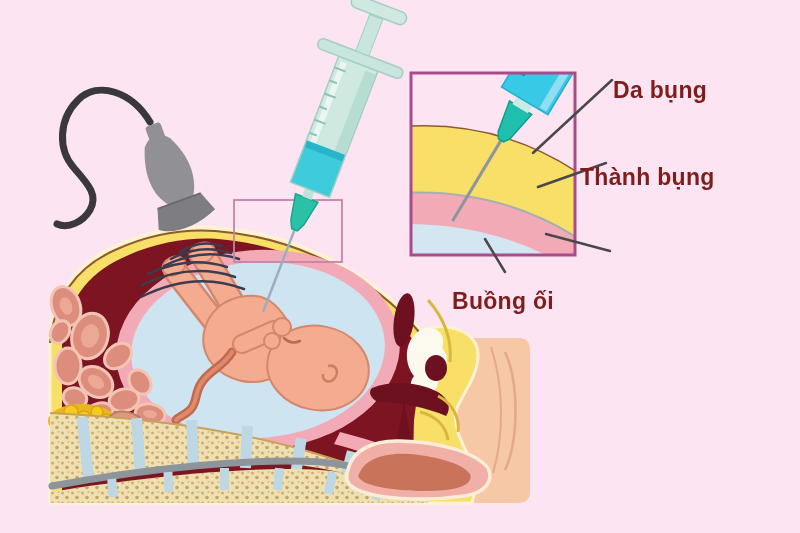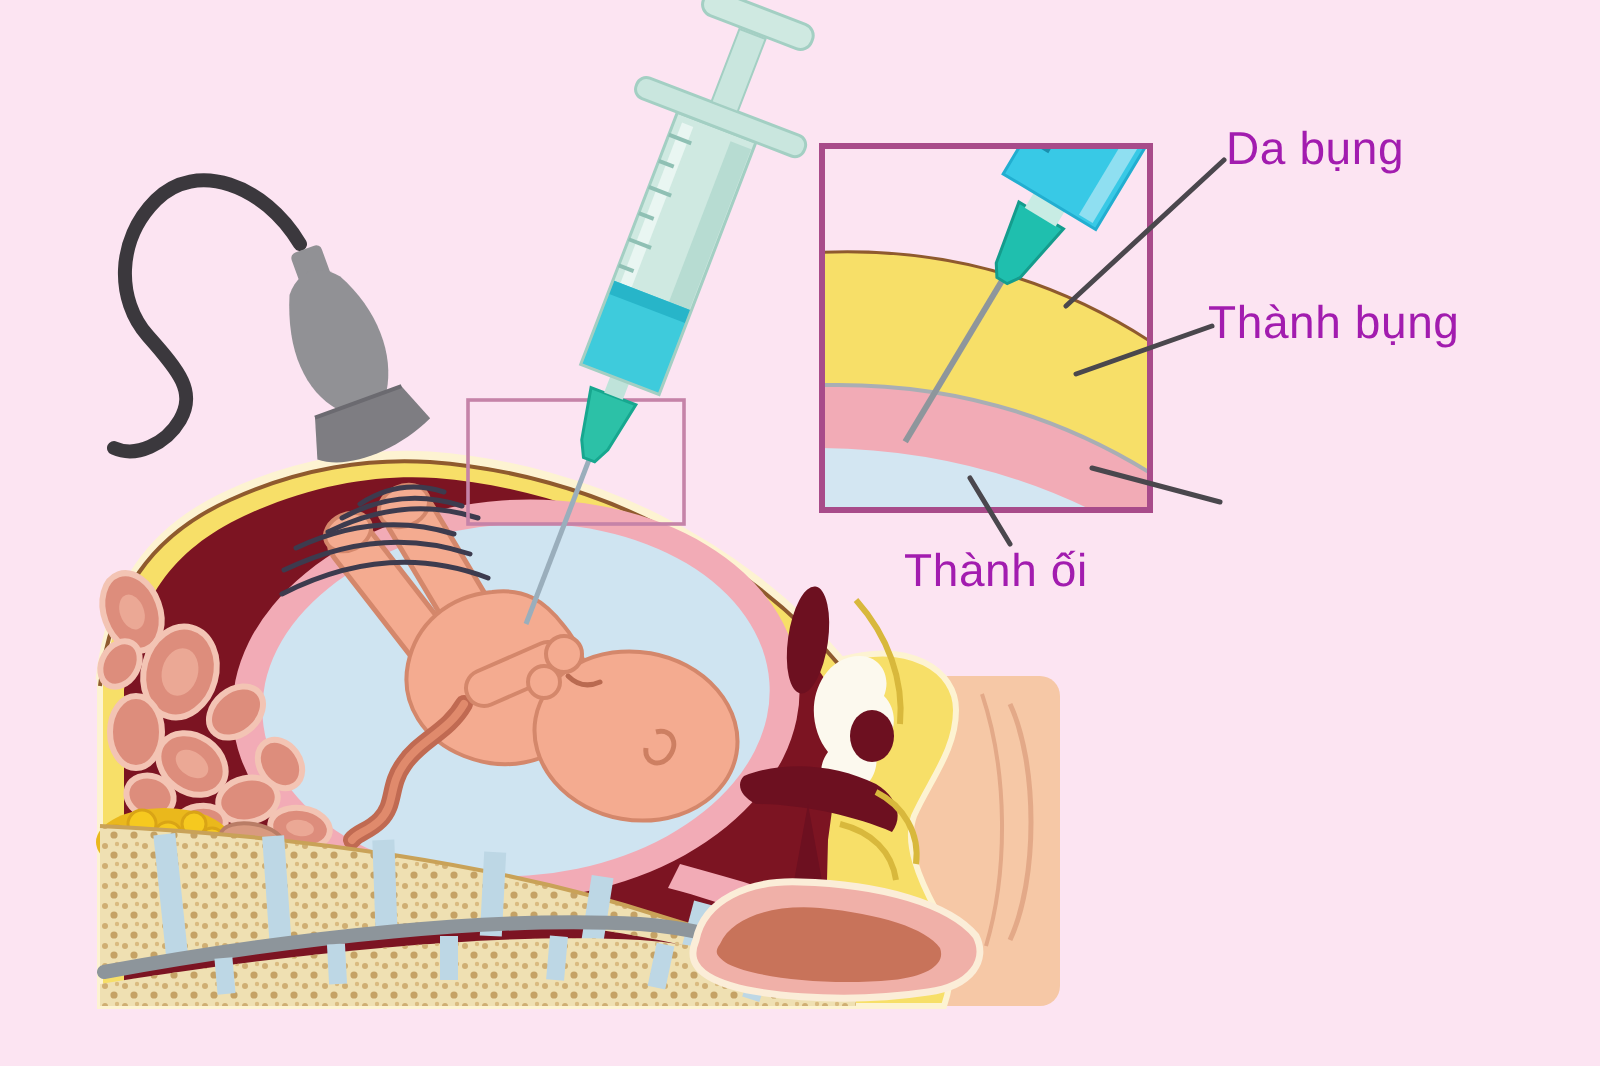--- a/index.html
+++ b/index.html
@@ -6,29 +6,30 @@
   .stage{
     position:relative;
     width:800px;height:533px;
     background:#fce4f2;
     overflow:hidden;
     font-family:"Liberation Sans", sans-serif;
   }
   .stage svg{position:absolute;left:0;top:0;}
   .anno-label{
     position:absolute;
-    color:#a21caf;
+    color:#7f1d1d;
     font-size:23px;
-    font-weight:400;
+    font-weight:700;
     letter-spacing:.3px;
     white-space:nowrap;
     line-height:1.1;
+    margin-top:16px;
   }
   .lbl-da-bung{left:613px;top:62px;}
-  .lbl-thanh-bung{left:604px;top:149px;}
+  .lbl-thanh-bung{left:580px;top:149px;}
   .lbl-co-tu-cung{left:612px;top:239px;}
   .lbl-buong-oi{left:452px;top:273px;}
 </style>
 </head>
 <body>
 
 <div class="stage">
 
 <svg width="800" height="533" viewBox="0 0 800 533">
   <defs>
@@ -256,15 +257,15 @@
   <g stroke="#4a474d" stroke-width="2.5" stroke-linecap="round">
     <line x1="612" y1="80" x2="533" y2="153"></line>
     <line x1="606" y1="163" x2="538" y2="187"></line>
     <line x1="610" y1="251" x2="546" y2="234"></line>
     <line x1="485" y1="239" x2="505" y2="272"></line>
   </g>
 </svg>
 
 <div class="anno-label lbl-da-bung">Da bụng</div>
 <div class="anno-label lbl-thanh-bung">Thành bụng</div>
-<div class="anno-label lbl-buong-oi">Thành ối</div>
+<div class="anno-label lbl-buong-oi">Buồng ối</div>
 
 </div>
 
 </body></html>

